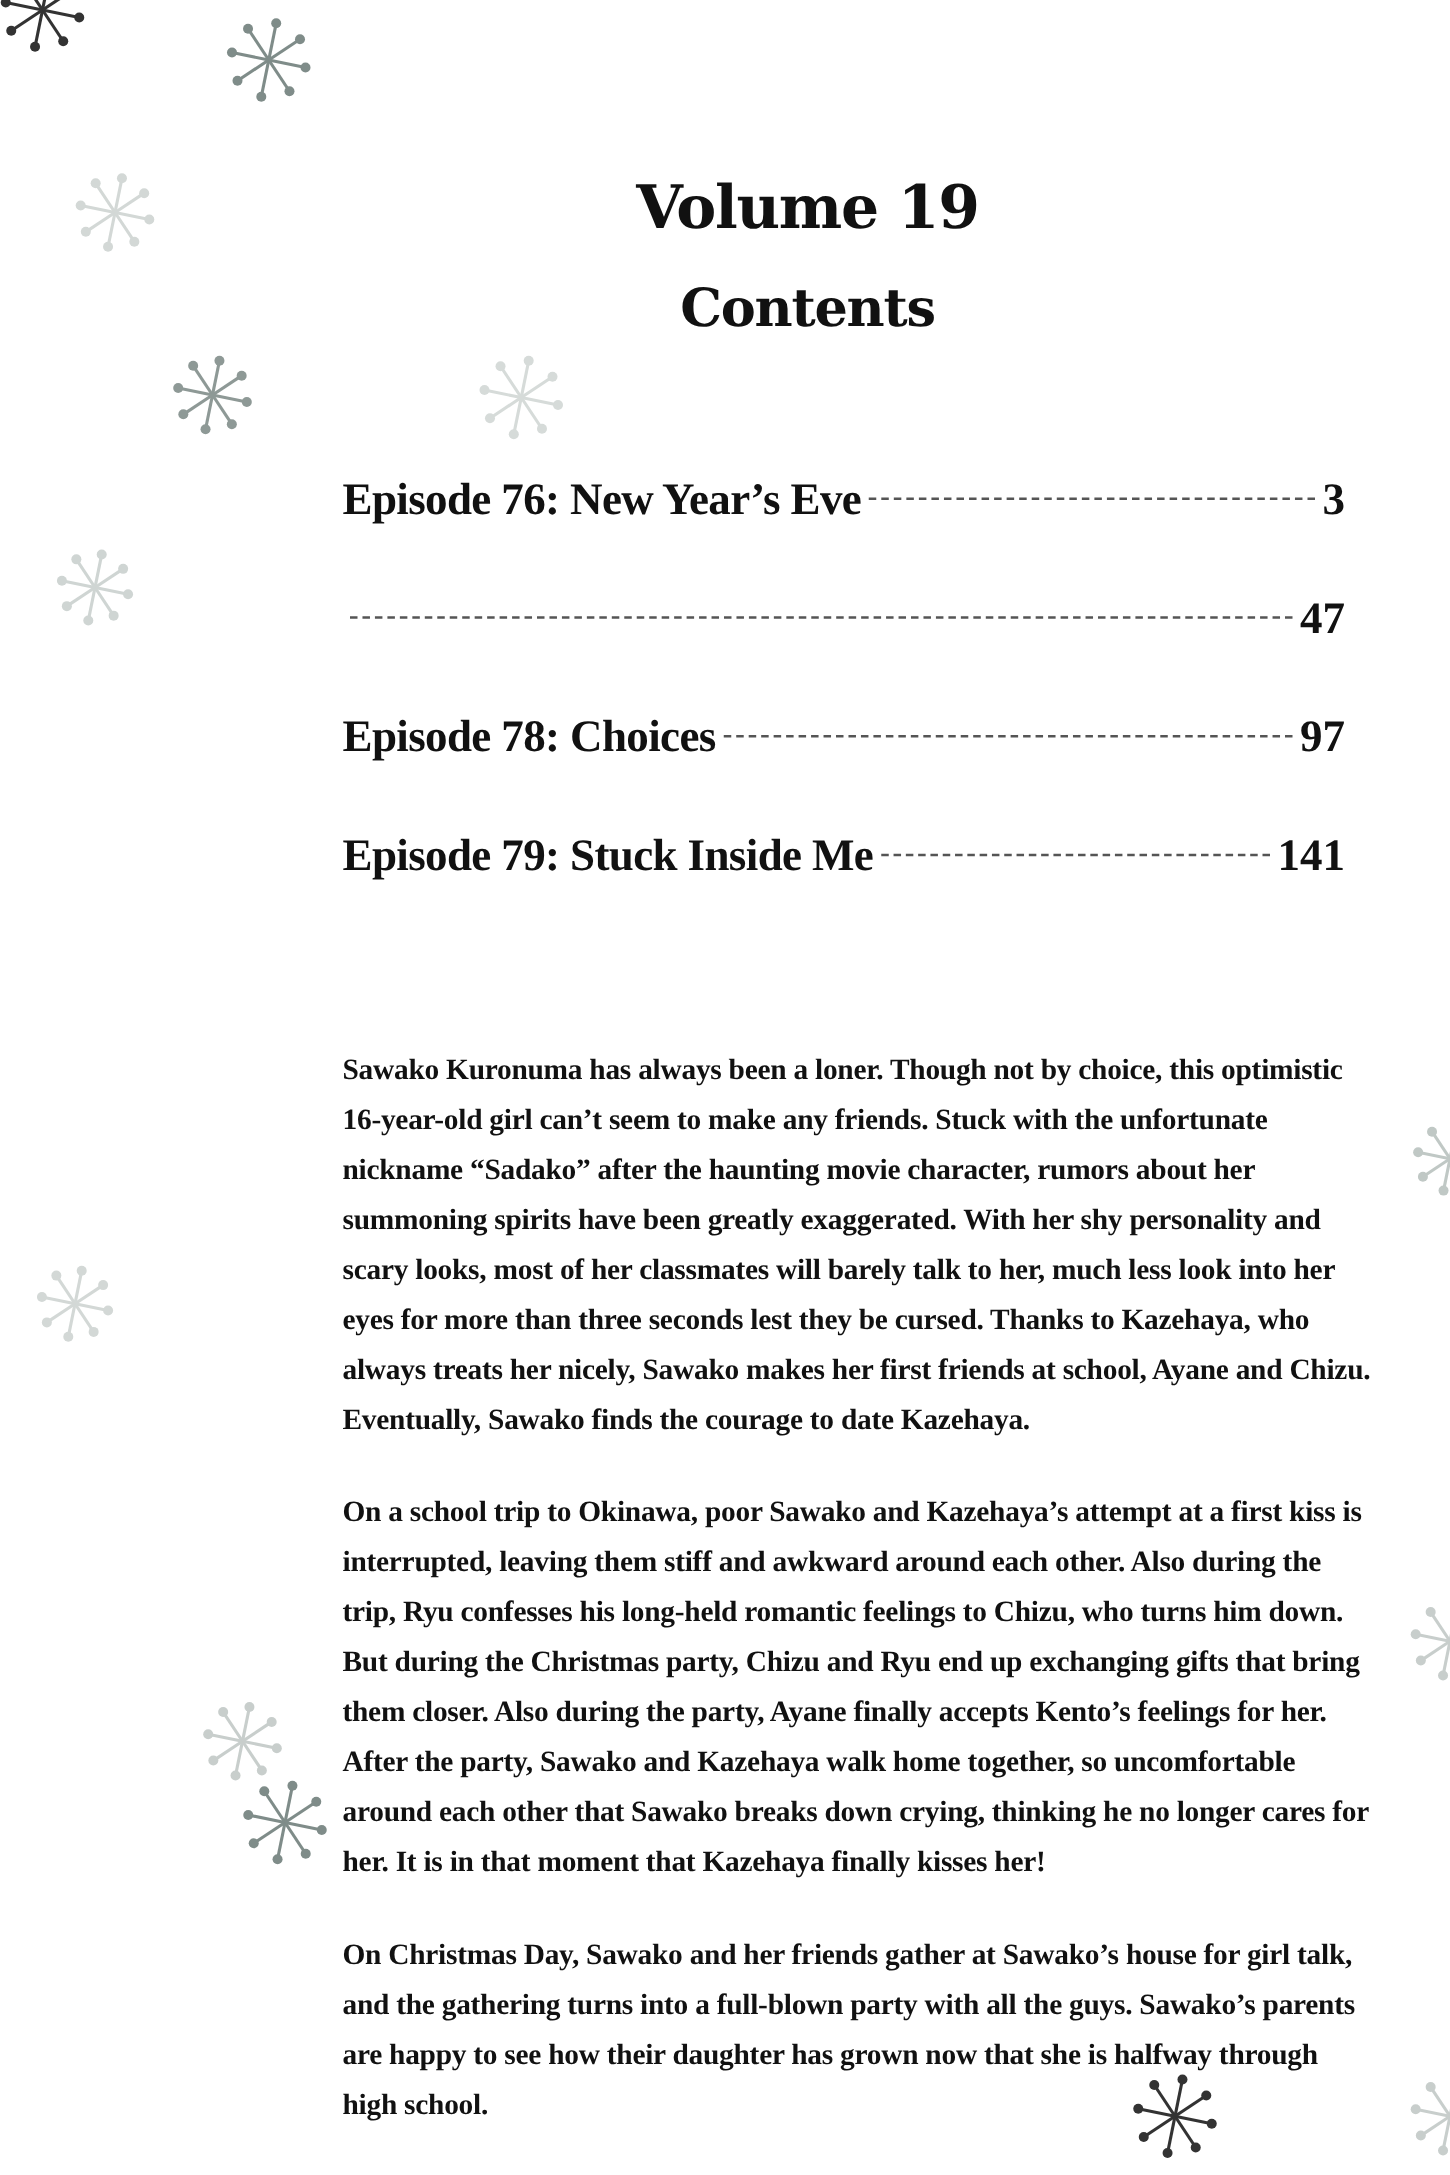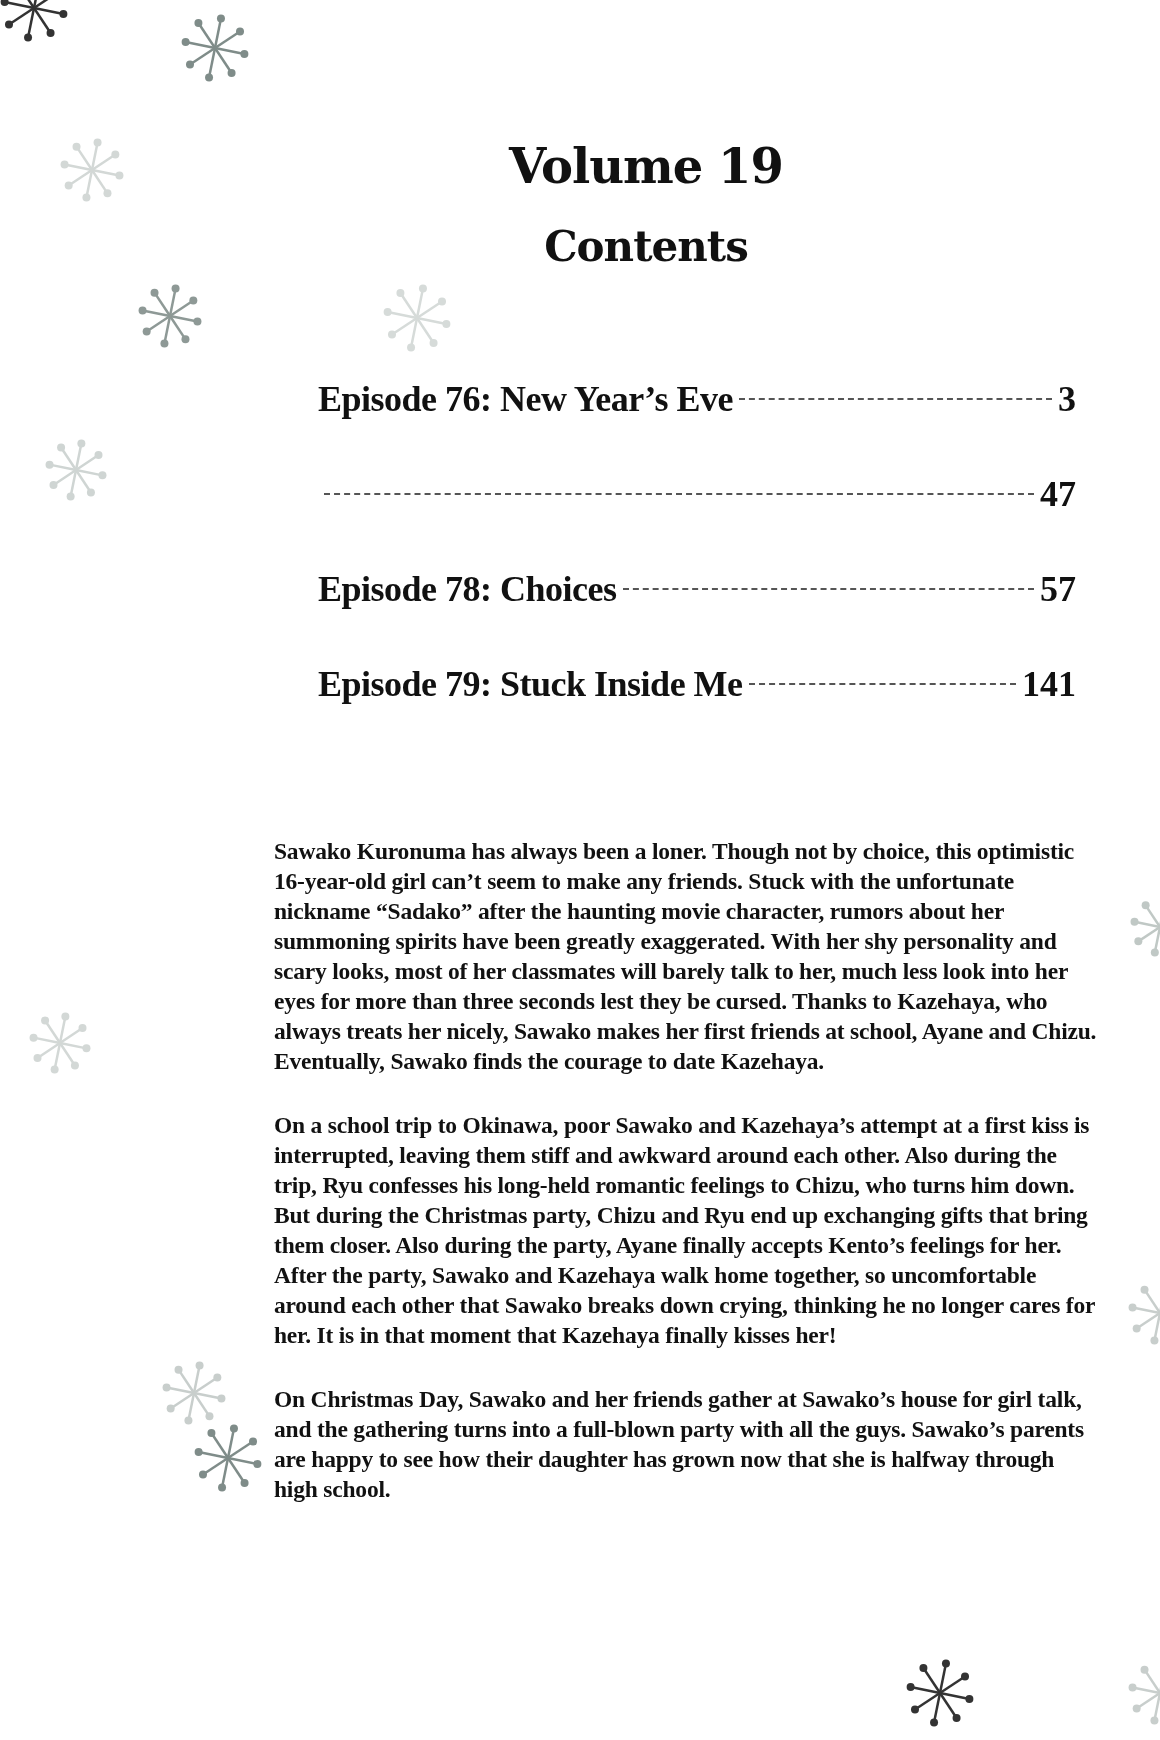--- a/index.html
+++ b/index.html
@@ -5,27 +5,27 @@
   html, body { margin: 0; padding: 0; }
   body { width: 1160px; height: 1740px; background: #ffffff; position: relative; overflow: hidden;
          font-family: "DejaVu Serif", "Liberation Serif", serif; color: #111; }
   .flake { position: absolute; }
   .title { position: absolute; left: 0; width: 1292px; text-align: center; font-weight: bold; margin: 0;
            font-family: "DejaVu Serif", serif; letter-spacing: -1px; }
   #vol { top: 138px; font-size: 48px; }
   #contents { top: 222px; font-size: 42px; }
   .toc { position: absolute; left: 274px; width: 802px; top: 378px; }
   .toc-row { display: flex; align-items: baseline; height: 95px; font-weight: bold;
-             font-family: "Liberation Serif", serif; font-size: 36px; margin-left: 44px; }
+             font-family: "Liberation Serif", serif; font-size: 36px; }
   .toc-row .t { white-space: nowrap; letter-spacing: -0.5px; }
   .toc-row .dots { flex: 1; border-bottom: 2px dashed #555; margin: 0 6px; transform: translateY(-11px); }
   .toc-row .p { white-space: nowrap; }
   .story { position: absolute; left: 274px; top: 836px; width: 826px; font-family: "Liberation Serif", serif; }
   .story h2 { font-size: 33px; margin: 0 0 6px 0; font-weight: bold; letter-spacing: -0.5px; }
-  .story p { margin: 0 0 34px 0; font-size: 23.5px; line-height: 30px; font-weight: bold; letter-spacing: -0.2px; }
+  .story p { margin: 0 0 34px 0; font-size: 23.5px; line-height: 40px; font-weight: bold; letter-spacing: -0.2px; }
 </style>
 </head>
 <body>
 
 <div id="flakes">
     <svg width="70" height="70" class="flake" style="left: -1px; top: -27px;">
       <line x1="35" y1="35" x2="64.40199733523724" y2="40.960079923851836" stroke="#333333" stroke-width="2.5"></line>
       <circle cx="64.40199733523724" cy="40.960079923851836" r="4" fill="#333333"></circle>
       <line x1="35" y1="35" x2="51.57593876560563" y2="60.004764626744496" stroke="#333333" stroke-width="2.5"></line>
       <circle cx="51.57593876560563" cy="60.004764626744496" r="4" fill="#333333"></circle>
@@ -269,21 +269,21 @@
     <span class="dots"></span>
     <span class="p">3</span>
   </div>
   <div class="toc-row">
     <span class="dots"></span>
     <span class="p">47</span>
   </div>
   <div class="toc-row">
     <span class="t">Episode 78: Choices</span>
     <span class="dots"></span>
-    <span class="p">57</span>
+    <span class="p">97</span>
   </div>
   <div class="toc-row">
     <span class="t">Episode 79: Stuck Inside Me</span>
     <span class="dots"></span>
     <span class="p">141</span>
   </div>
 </div>
 
 <div class="story">
   <p>Sawako Kuronuma has always been a loner. Though not by choice, this optimistic 16-year-old girl can’t seem to make any friends. Stuck with the unfortunate nickname “Sadako” after the haunting movie character, rumors about her summoning spirits have been greatly exaggerated. With her shy personality and scary looks, most of her classmates will barely talk to her, much less look into her eyes for more than three seconds lest they be cursed. Thanks to Kazehaya, who always treats her nicely, Sawako makes her first friends at school, Ayane and Chizu. Eventually, Sawako finds the courage to date Kazehaya.</p>

